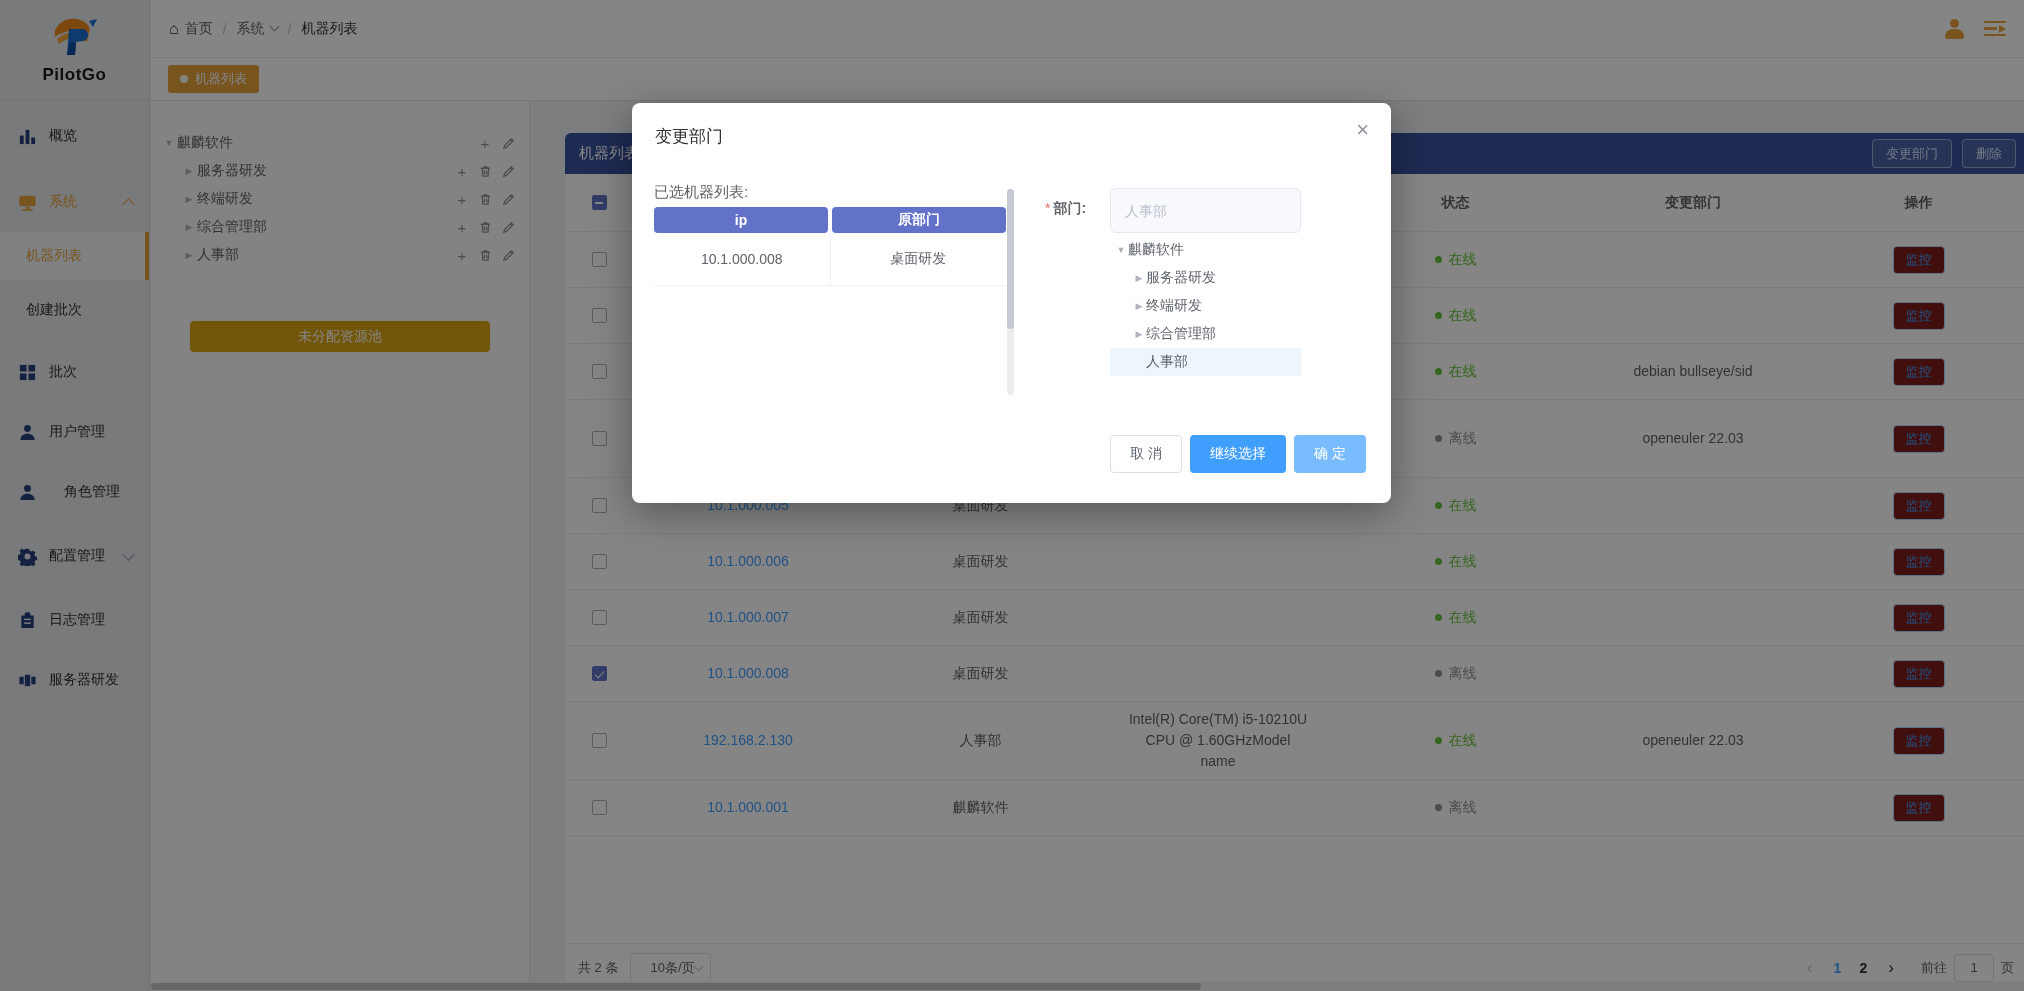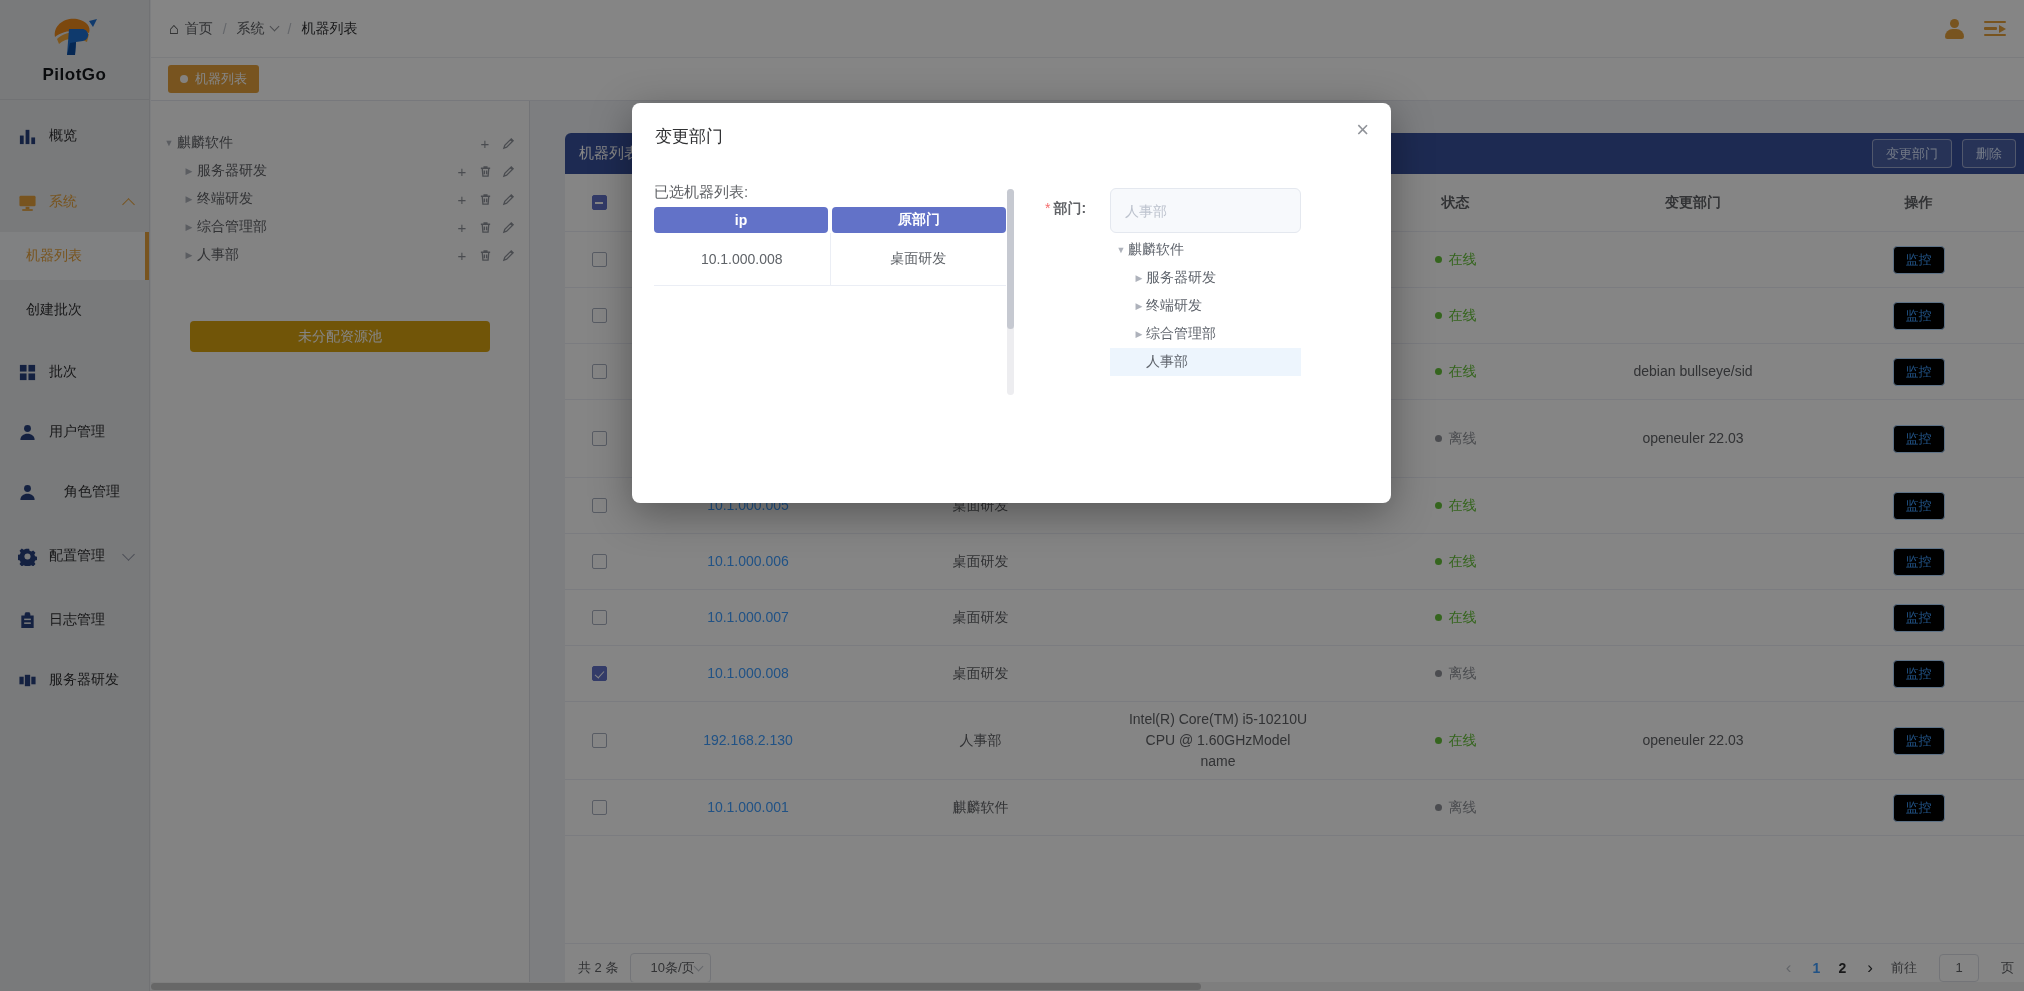--- a/index.html
+++ b/index.html
@@ -66,38 +66,38 @@
   .ghost-btn{height:29px;padding:0 13px;background:rgba(255,255,255,.10);border:1px solid rgba(255,255,255,.45);color:#d9e6ff;font-size:13px;border-radius:4px;cursor:pointer;}
   .tbl{width:100%;}
   .trow{display:grid;grid-template-columns:68px 230px 235px 240px 235px 240px 1fr;align-items:center;border-bottom:1px solid #ebeef5;}
   .trow.head{height:58px;font-weight:bold;color:#5c6066;font-size:14px;}
   .tcell{display:flex;align-items:center;justify-content:center;text-align:center;font-size:14px;color:#606266;padding:4px 6px;line-height:1.5;}
   .tcell.ip{color:var(--blue);}
   .status{display:flex;align-items:center;gap:7px;}
   .sdot{width:7px;height:7px;border-radius:50%;}
   .online{color:var(--green);} .online .sdot{background:var(--green);}
   .offline{color:#909399;} .offline .sdot{background:#909399;}
-  .mon-btn{height:28px;padding:0 12px;background:#000000;border:1px solid #b3d8ff;color:var(--blue);font-size:13px;border-radius:4px;cursor:pointer;}
+  .mon-btn{height:28px;padding:0 12px;background:#7f1d1d;border:1px solid #b3d8ff;color:var(--blue);font-size:13px;border-radius:4px;cursor:pointer;}
   .cb{width:15px;height:15px;border:1px solid #a9b0c0;border-radius:2px;background:#fff;position:relative;cursor:pointer;}
   .cb.ind{background:var(--indigo);border-color:var(--indigo);}
   .cb.ind::after{content:"";position:absolute;left:2.5px;top:6px;width:8px;height:2px;background:#fff;}
   .cb.checked{background:var(--indigo);border-color:var(--indigo);}
   .cb.checked::after{content:"";position:absolute;left:4px;top:1.5px;width:4px;height:8px;border-right:1.6px solid #fff;border-bottom:1.6px solid #fff;transform:rotate(42deg);}
 
   
   .pager{margin-top:auto;height:48px;border-top:1px solid #ebeef5;display:flex;align-items:center;font-size:13px;color:#606266;padding:0 10px 0 13px;}
   .pg-total{margin-right:12px;}
   .pg-size{width:81px;height:30px;border:1px solid #dcdfe6;border-radius:4px;display:flex;align-items:center;justify-content:center;gap:0;color:#606266;background:#fff;cursor:pointer;padding-left:10px;}
   .pg-size .chev{position:static;border-color:#c0c4cc;margin-top:-3px;transform:rotate(45deg);width:7px;height:7px;}
   .pg-right{margin-left:auto;display:flex;align-items:center;gap:6px;}
   .pg-arrow{font-size:17px;color:#303133;padding:0 6px;cursor:pointer;}
   .pg-arrow.dis{color:#c0c4cc;}
   .pg-num{min-width:26px;text-align:center;font-size:14px;color:#303133;font-weight:bold;cursor:pointer;}
   .pg-num.cur{color:var(--blue);}
-  .goto{display:flex;align-items:center;gap:22px;margin-left:6px;}
+  .goto{display:flex;align-items:center;gap:7px;margin-left:15px;}
   .goto input{width:40px;height:28px;border:1px solid #dcdfe6;border-radius:4px;text-align:center;font-size:13px;color:#606266;}
 
   
   .hscroll{position:absolute;left:151px;bottom:0;width:1873px;height:9px;background:#f1f1f1;z-index:2;}
   .hscroll .thumb{position:absolute;left:0;top:1px;height:7px;width:1050px;background:#c6c6c6;border-radius:4px;cursor:pointer;}
 
   
   .overlay{position:absolute;inset:0;background:rgba(0,0,0,.48);z-index:10;}
   .modal{position:absolute;left:632px;top:103px;width:759px;height:400px;background:#fff;border-radius:8px;box-shadow:0 10px 40px rgba(0,0,0,.35);z-index:11;}
   .m-title{position:absolute;left:23px;top:22px;font-size:17px;color:#303133;}
@@ -619,14 +619,19 @@
         </div>
         <div class="mt-row child">
           <span class="caret">▶</span>
           <span>综合管理部</span>
         </div>
         <div class="mt-row selected">
           <span>人事部</span>
         </div>
       </div>
 
+    <div class="m-btns">
+      <button class="btn plain">取 消</button>
+      <button class="btn primary">继续选择</button>
+      <button class="btn light">确 定</button>
+    </div>
   </div>
 </div>
 
 </body></html>

